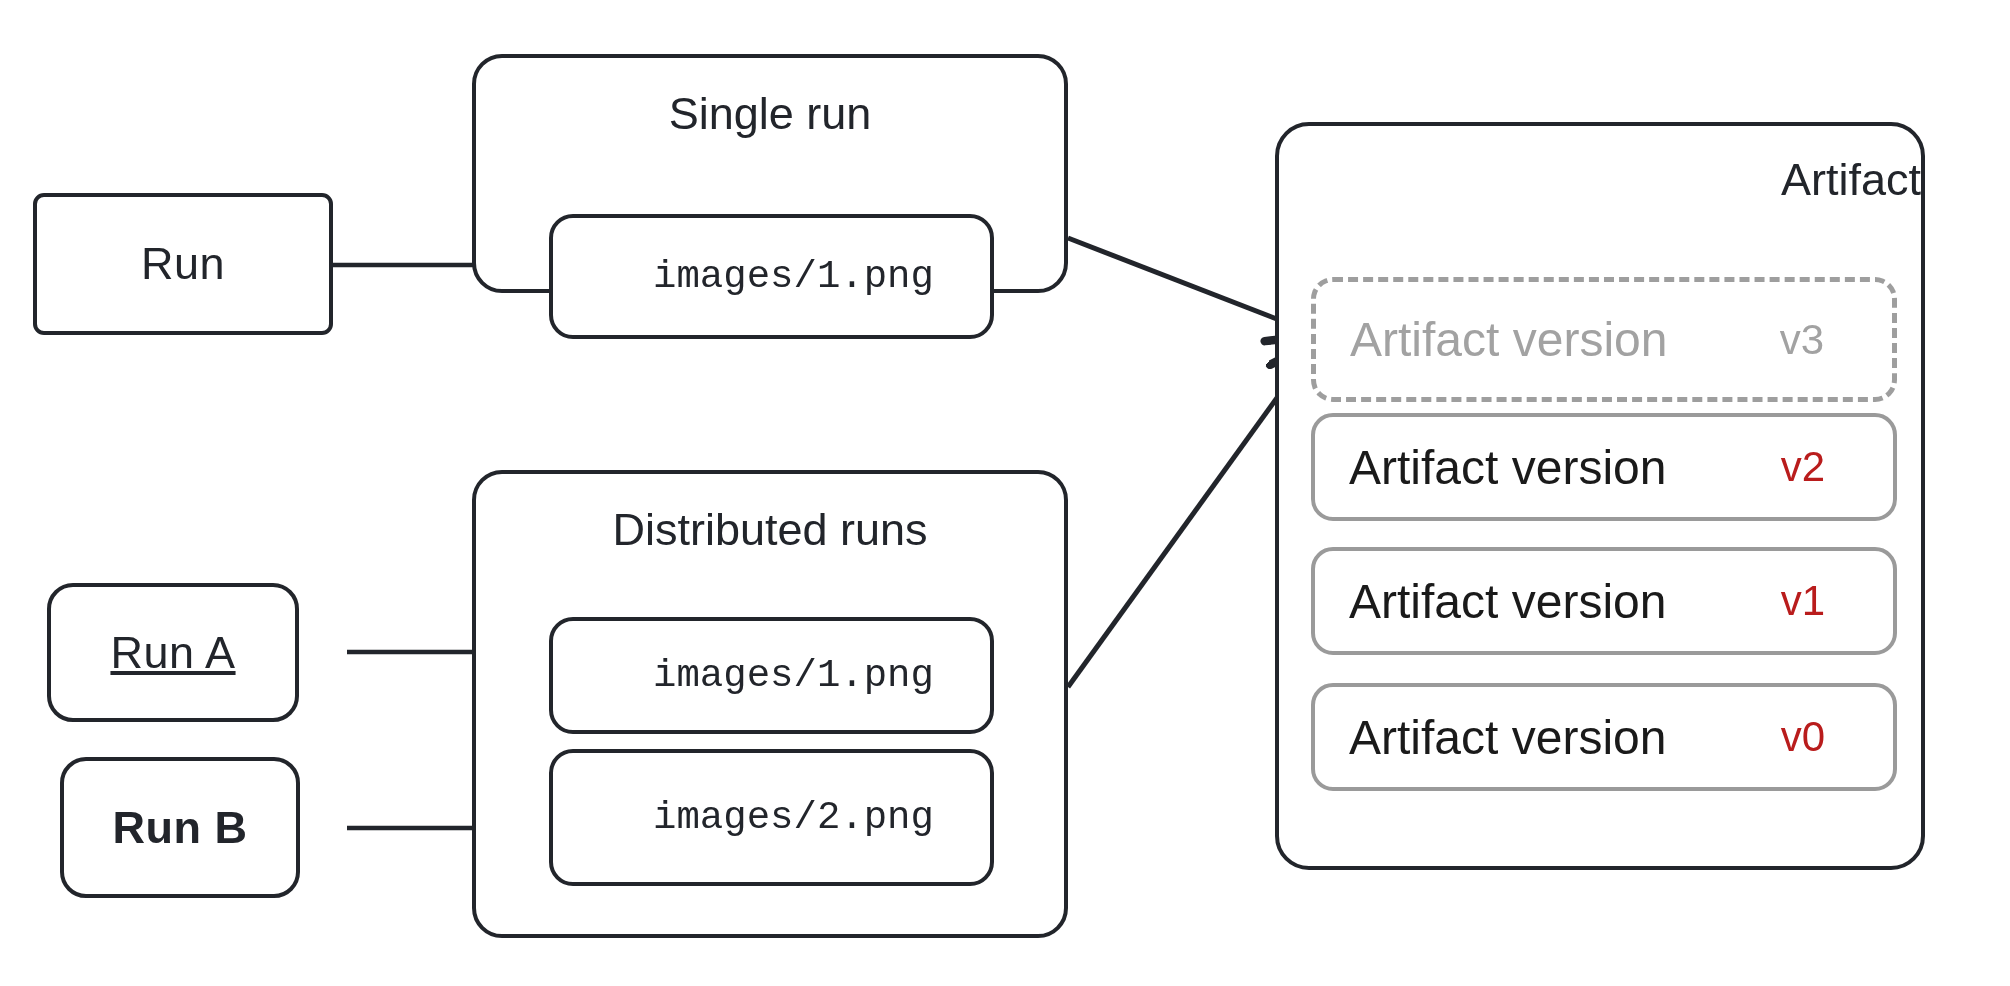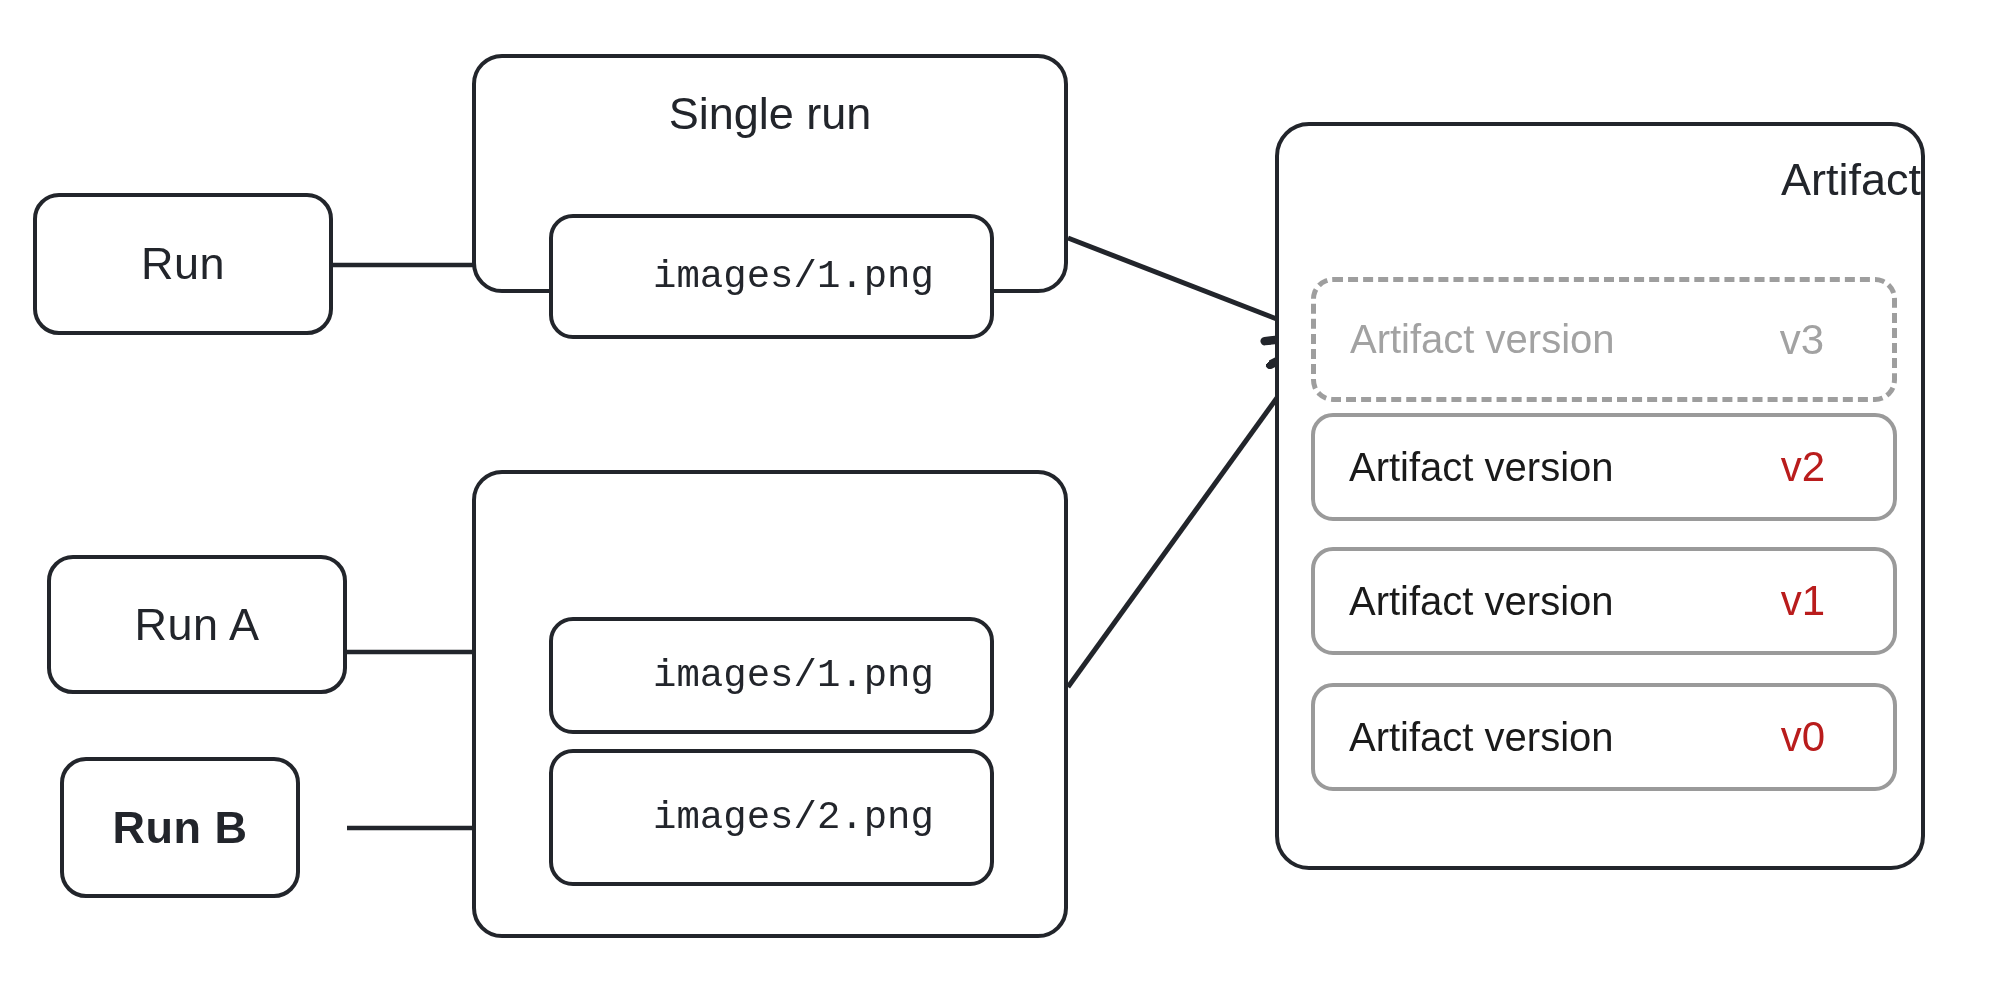--- a/index.html
+++ b/index.html
@@ -81,21 +81,21 @@
     border-radius: 22px;
     background: #ffffff;
     padding: 0 36px 0 34px;
   }
   .version-row.pending {
     border-style: dashed;
     border-width: 5px;
     border-color: #9e9e9e;
   }
   .version-name {
-    font-size: 40px;
+    font-size: 48px;
     color: #1a1a1a;
     white-space: nowrap;
   }
   .version-tag {
     font-size: 42px;
     color: #b91c1c;
     white-space: nowrap;
     padding-right: 32px;
   }
   .version-row.pending .version-name,
@@ -128,40 +128,41 @@
 
     <line x1="347" y1="652" x2="543" y2="652" stroke="#22252b" stroke-width="4.5" marker-end="url(#arrowhead)"></line>
 
     <line x1="347" y1="828" x2="543" y2="828" stroke="#22252b" stroke-width="4.5" marker-end="url(#arrowhead)"></line>
 
     <line x1="1068" y1="238" x2="1318" y2="335" stroke="#22252b" stroke-width="5" marker-end="url(#arrowhead)"></line>
 
     <line x1="1068" y1="687" x2="1318" y2="341" stroke="#22252b" stroke-width="5" marker-end="url(#arrowhead)"></line>
   </svg>
 
-  <div class="box" style="left:33px; top:193px; width:300px; height:142px;">
+  <div class="box" style="left:33px; top:193px; width:300px; height:142px;border-radius:11px;">
     <span class="run-label">Run</span>
   </div>
 
   <div class="group-panel" style="left:472px; top:54px; width:596px; height:239px;">
     <div class="group-title" style="top:30px;">Single run</div>
     <div class="box file-box" style="left:73px; top:156px; width:445px; height:125px;">
       <span class="file-label">images/1.png</span>
     </div>
   </div>
 
-  <div class="box" style="left:47px; top:555px; width:300px; height:139px;">
+  <div class="box" style="left:47px; top:583px; width:252px; height:139px;text-decoration:underline;">
     <span class="run-label">Run A</span>
   </div>
 
   <div class="box" style="left:60px; top:757px; width:240px; height:141px;font-weight:bold;">
     <span class="run-label">Run B</span>
   </div>
 
   <div class="group-panel" style="left:472px; top:470px; width:596px; height:468px;">
+    <div class="group-title" style="top:30px;">Distributed runs</div>
     <div class="box file-box" style="left:73px; top:143px; width:445px; height:117px;">
       <span class="file-label">images/1.png</span>
     </div>
     <div class="box file-box" style="left:73px; top:275px; width:445px; height:137px;">
       <span class="file-label">images/2.png</span>
     </div>
   </div>
 
   <div class="group-panel artifact-panel" style="left:1275px; top:122px; width:650px; height:748px;">
     <div class="artifact-title" style="top:28px;">Artifact</div>

